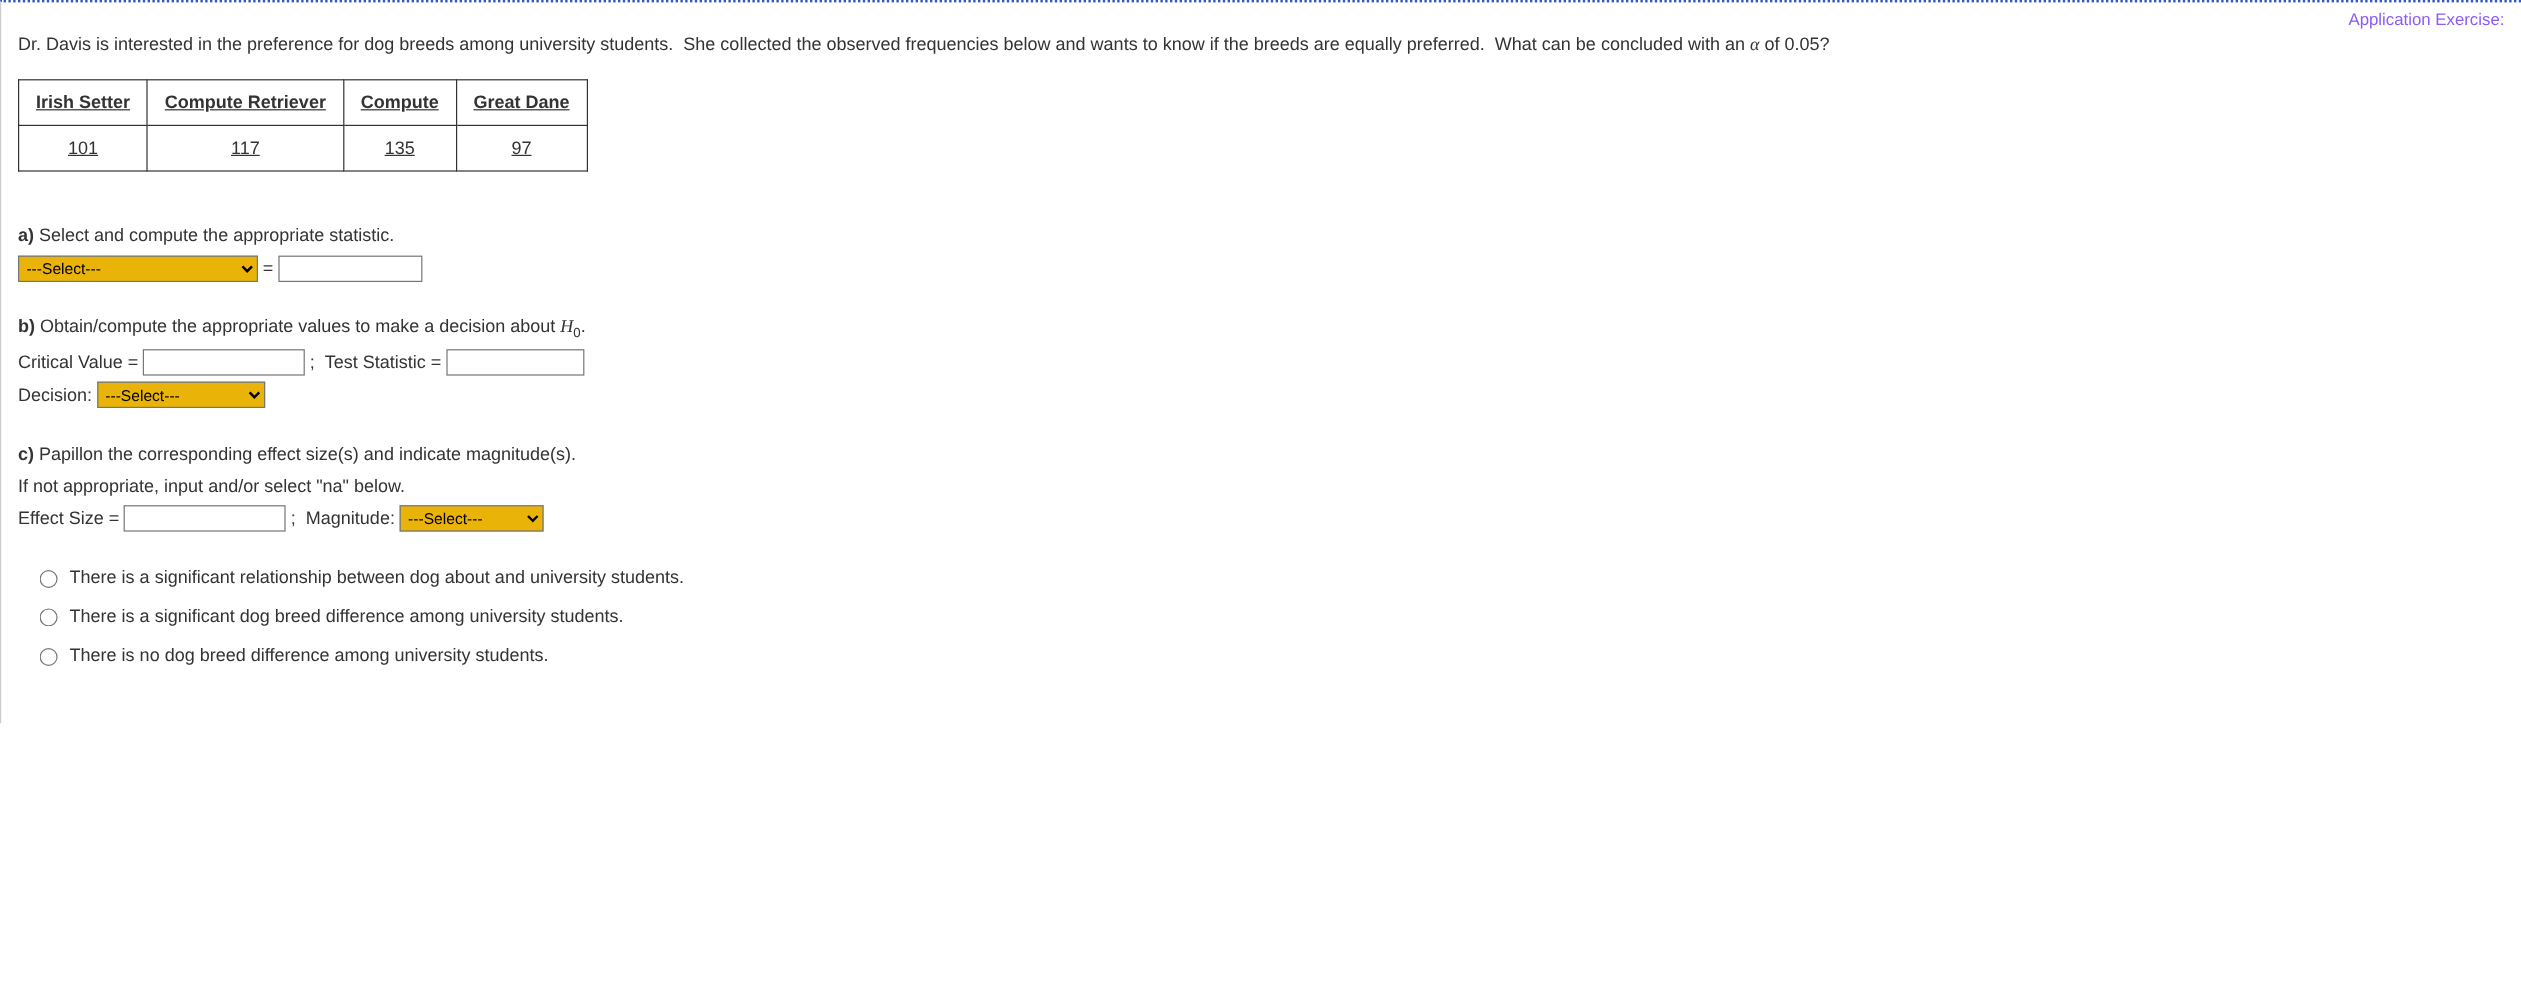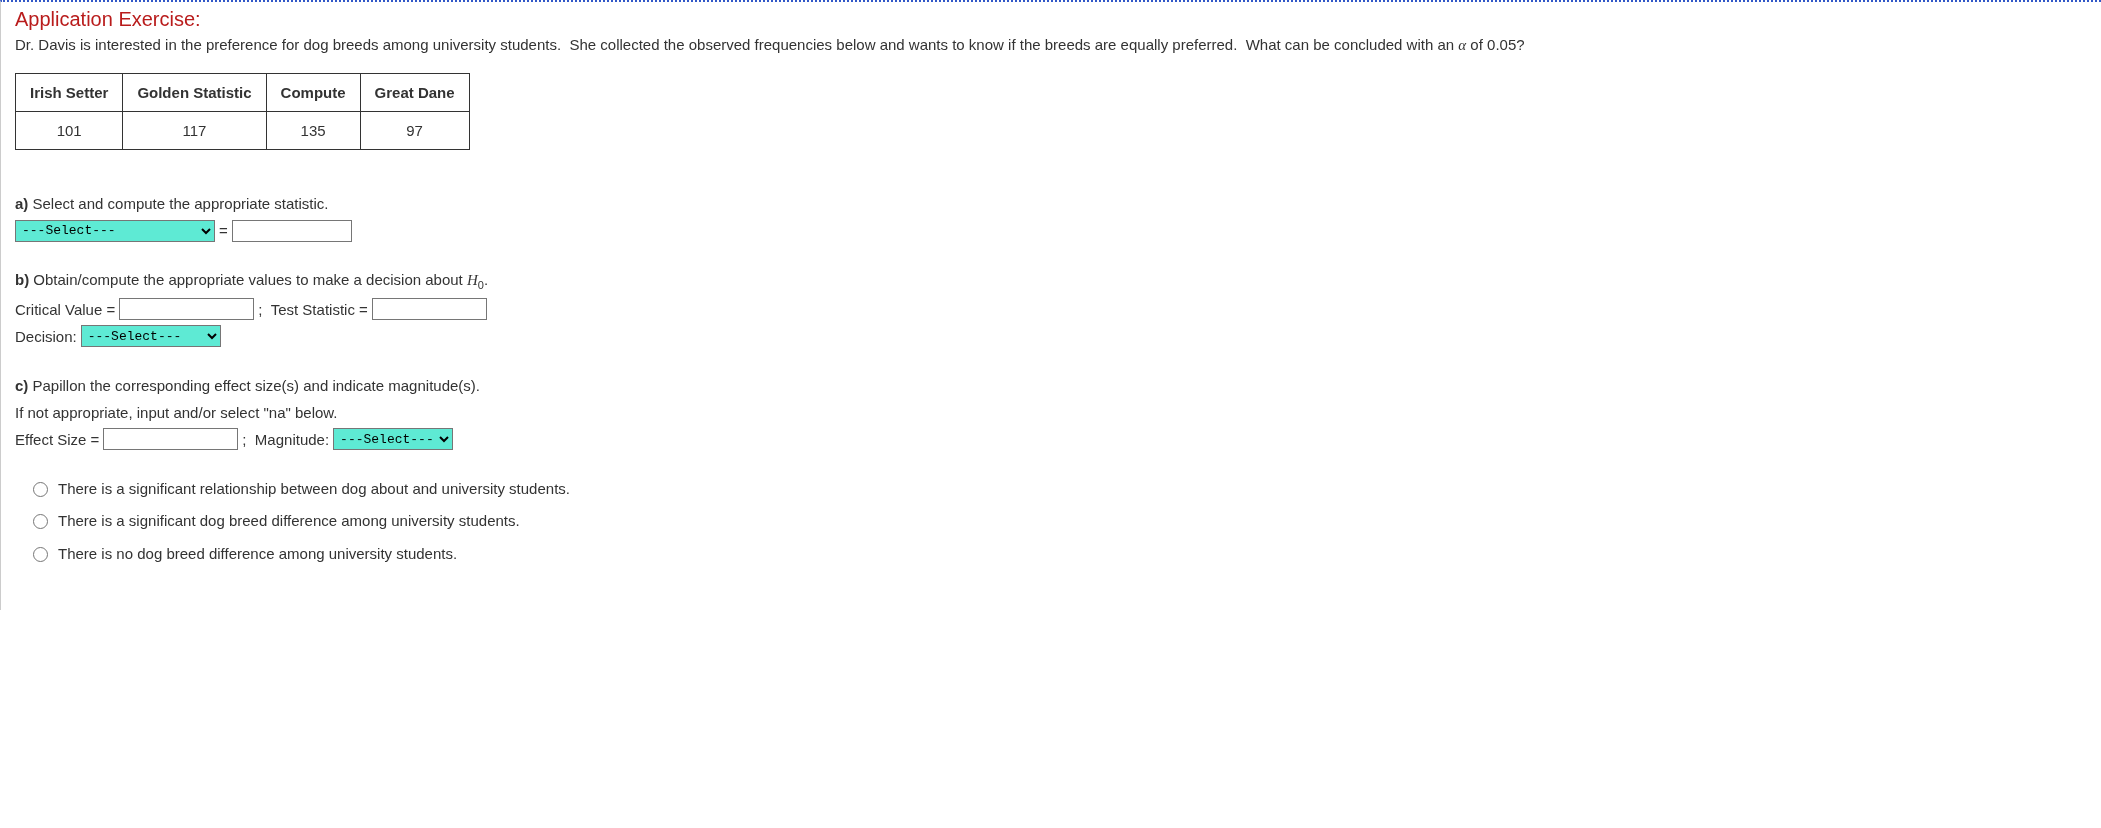--- a/index.html
+++ b/index.html
@@ -9,60 +9,62 @@
     font-size: 15px;
     color: #333;
     background: #fff;
   }
   .container {
     border-top: 2px dotted #3258c7;
     padding: 6px 14px 20px 14px;
     border-left: 1px solid #ccc;
   }
   .title {
-    color: #b91c1c;
-    font-size: 20px;
+    color: #8b5cf6;
+    font-size: 14px;
     margin-bottom: 2px;
+    text-align: right;
   }
   .intro {
     color: #333;
     line-height: 1.6;
     margin-bottom: 16px;
   }
   .alpha {
     font-family: 'Times New Roman', serif;
     font-style: italic;
   }
   table.data-table {
     border-collapse: collapse;
     margin-bottom: 40px;
   }
   table.data-table th, table.data-table td {
     border: 1px solid #333;
     padding: 10px 14px;
     text-align: center;
     font-size: 15px;
+    text-decoration: underline;
   }
   table.data-table th {
     font-weight: bold;
   }
   .section {
     margin-bottom: 22px;
     line-height: 1.8;
   }
   .section-label {
     font-weight: bold;
   }
   select {
-    font-family: Liberation Mono, monospace;
+    font-family: Liberation Sans, sans-serif;
     font-size: 13px;
     padding: 1px 2px;
     height: 22px;
     border: 1px solid #767676;
-    background: #5eead4;
+    background: #eab308;
   }
   input[type="text"] {
     font-family: inherit;
     font-size: 14px;
     height: 20px;
     border: 1px solid #767676;
     padding: 0 4px;
     width: 110px;
   }
   .italic-h {
@@ -100,21 +102,21 @@
   <div class="title">Application Exercise:</div>
 
   <div class="intro">
     <span>Dr. Davis is interested in the preference for dog breeds among university students.&nbsp;&nbsp;She collected the observed frequencies below and wants to know if the breeds are equally preferred.&nbsp;&nbsp;What can be concluded with an </span><span class="alpha">α</span><span> of 0.05?</span>
   </div>
 
   <table class="data-table">
     <tbody>
         <tr>
       <th>Irish Setter</th>
-      <th>Golden Statistic</th>
+      <th>Compute Retriever</th>
       <th>Compute</th>
       <th>Great Dane</th>
     </tr>
     <tr>
       <td>101</td>
       <td>117</td>
       <td>135</td>
       <td>97</td>
     </tr>
   </tbody>

